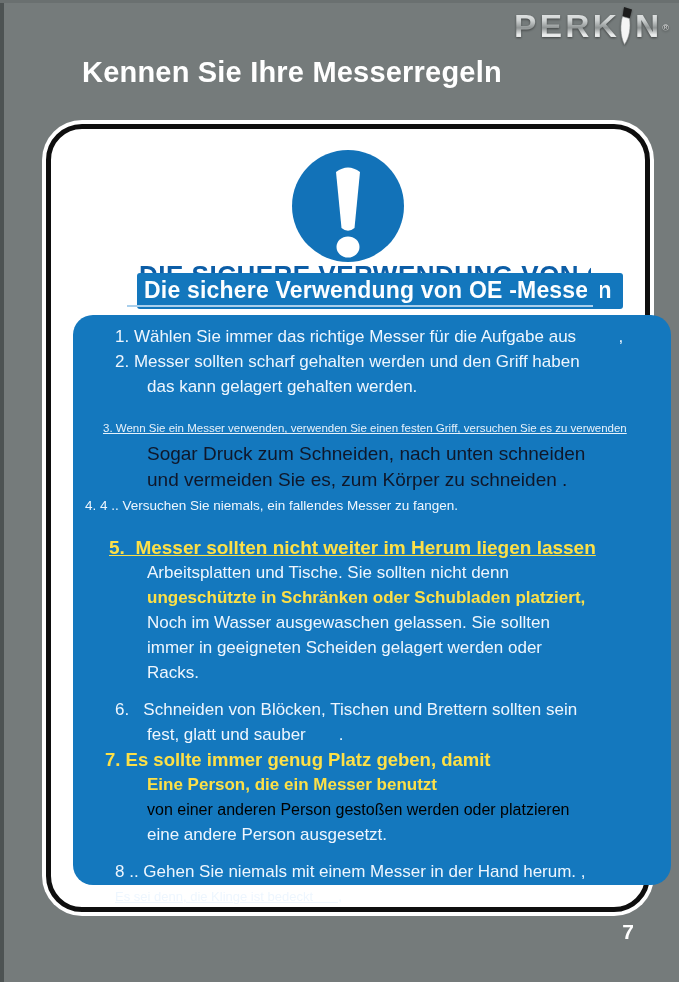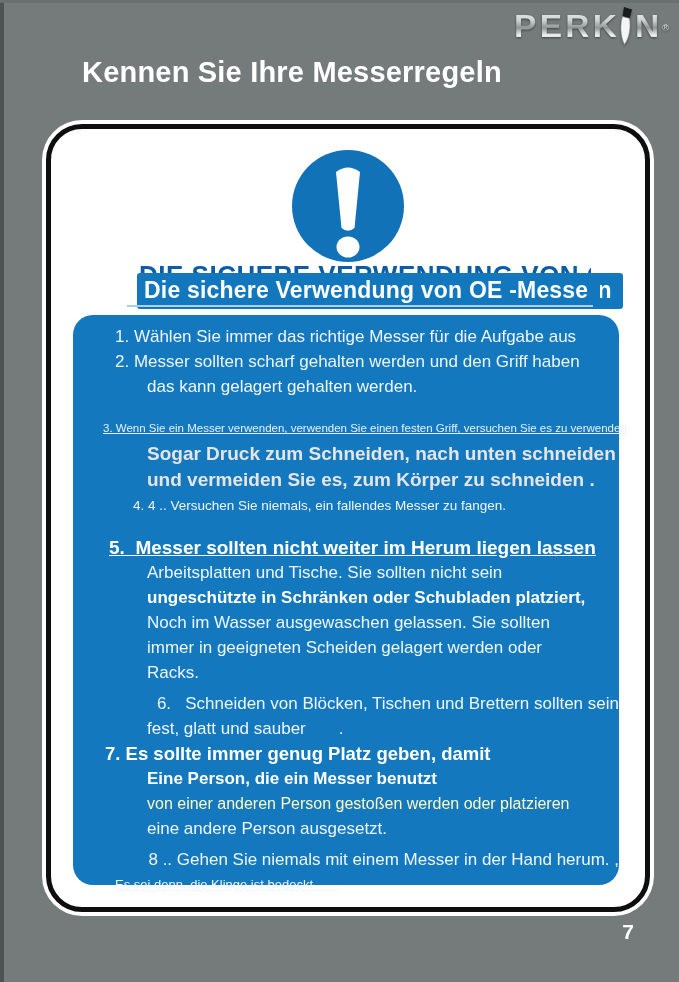--- a/index.html
+++ b/index.html
@@ -49,36 +49,36 @@
     background:#1377bd;color:#fdfeff;
     font-size:23px;font-weight:bold;letter-spacing:0.2px;
     padding:3px 10px 4px 6px;border-radius:2px;white-space:nowrap;
     box-shadow:0 0 0 1px #1377bd;
   }
   .headline-frag{position:absolute;left:536px;top:147px;width:13px;height:26px;background:#1377bd;border-radius:3px;}
   .head-underline{position:absolute;left:76px;top:176px;width:466px;height:2px;background:#a9cfec;}
 
   
   .bluebox{
-    position:absolute;left:22px;top:186px;width:546px;height:570px;
+    position:absolute;left:22px;top:186px;width:598px;height:570px;
     background:#1478be;border-radius:20px;
     padding-top:9px;box-sizing:border-box;
     color:#eef6fe;font-size:17px;
   }
   .ln{padding-left:42px;line-height:25px;white-space:nowrap;}
   .ind{padding-left:74px;}
-  .b{font-weight:bold;color:#ffffff;}
-  .mid{font-size:19px;color:#e5e5e5;line-height:26px;font-weight:bold;}
+  .b{font-weight:bold;color:#fde047;}
+  .mid{font-size:19px;color:#0f172a;line-height:26px;}
   .sm3{font-size:11.5px;padding-left:30px;line-height:26px;color:#e6f1fb;}
-  .sm4{font-size:13.5px;padding-left:12px;line-height:26px;margin-left:48px;}
+  .sm4{font-size:13.5px;padding-left:12px;line-height:26px;}
   .sm8{font-size:13px;line-height:25px;text-decoration:underline;}
   .n5{font-size:19px;padding-left:36px;}
   .n7{font-size:18.5px;padding-left:32px;}
-  .dim{font-size:16px;color:#fef9c3;}
-  .g2{margin-top:6px;text-align:right;} .g4{margin-top:16px;text-decoration:underline;} .g6{}
+  .dim{font-size:16px;color:#000000;}
+  .g2{margin-top:12px;} .g4{margin-top:16px;text-decoration:underline;} .g6{}
 
   .page-number{position:absolute;left:608px;top:920px;width:40px;text-align:center;font-size:21px;font-weight:bold;color:#ffffff;}
 </style>
 </head>
 <body>
 
 <div class="edge-left"></div>
 <div class="edge-top"></div>
 
 <div class="logo">
@@ -114,21 +114,21 @@
 
   <div class="bluebox">
     <div class="ln">1. Wählen Sie immer das richtige Messer für die Aufgabe aus&nbsp;&nbsp;&nbsp;&nbsp;&nbsp;&nbsp;&nbsp;&nbsp;&nbsp;,</div>
     <div class="ln">2. Messer sollten scharf gehalten werden und den Griff haben</div>
     <div class="ln ind">das kann gelagert gehalten werden.</div>
     <div class="ln sm3 g4">3. Wenn Sie ein Messer verwenden, verwenden Sie einen festen Griff, versuchen Sie es zu verwenden</div>
     <div class="ln ind mid">Sogar Druck zum Schneiden, nach unten schneiden</div>
     <div class="ln ind mid">und vermeiden Sie es, zum Körper zu schneiden&nbsp;.</div>
     <div class="ln sm4">4. 4 .. Versuchen Sie niemals, ein fallendes Messer zu fangen.</div>
     <div class="ln b n5 g4">5.&nbsp;&nbsp;Messer sollten nicht weiter im Herum liegen lassen</div>
-    <div class="ln ind">Arbeitsplatten und Tische. Sie sollten nicht sein</div>
+    <div class="ln ind">Arbeitsplatten und Tische. Sie sollten nicht denn</div>
     <div class="ln ind b">ungeschützte in Schränken oder Schubladen platziert,</div>
     <div class="ln ind">Noch im Wasser ausgewaschen gelassen. Sie sollten</div>
     <div class="ln ind">immer in geeigneten Scheiden gelagert werden oder</div>
     <div class="ln ind">Racks.</div>
     <div class="ln g2">6.&nbsp;&nbsp;&nbsp;Schneiden von Blöcken, Tischen und Brettern sollten sein</div>
     <div class="ln ind">fest, glatt und sauber&nbsp;&nbsp;&nbsp;&nbsp;&nbsp;&nbsp;&nbsp;.</div>
     <div class="ln b n7 g6">7. Es sollte immer genug Platz geben, damit</div>
     <div class="ln b ind">Eine Person, die ein Messer benutzt</div>
     <div class="ln ind dim">von einer anderen Person gestoßen werden oder platzieren</div>
     <div class="ln ind">eine andere Person ausgesetzt.</div>

